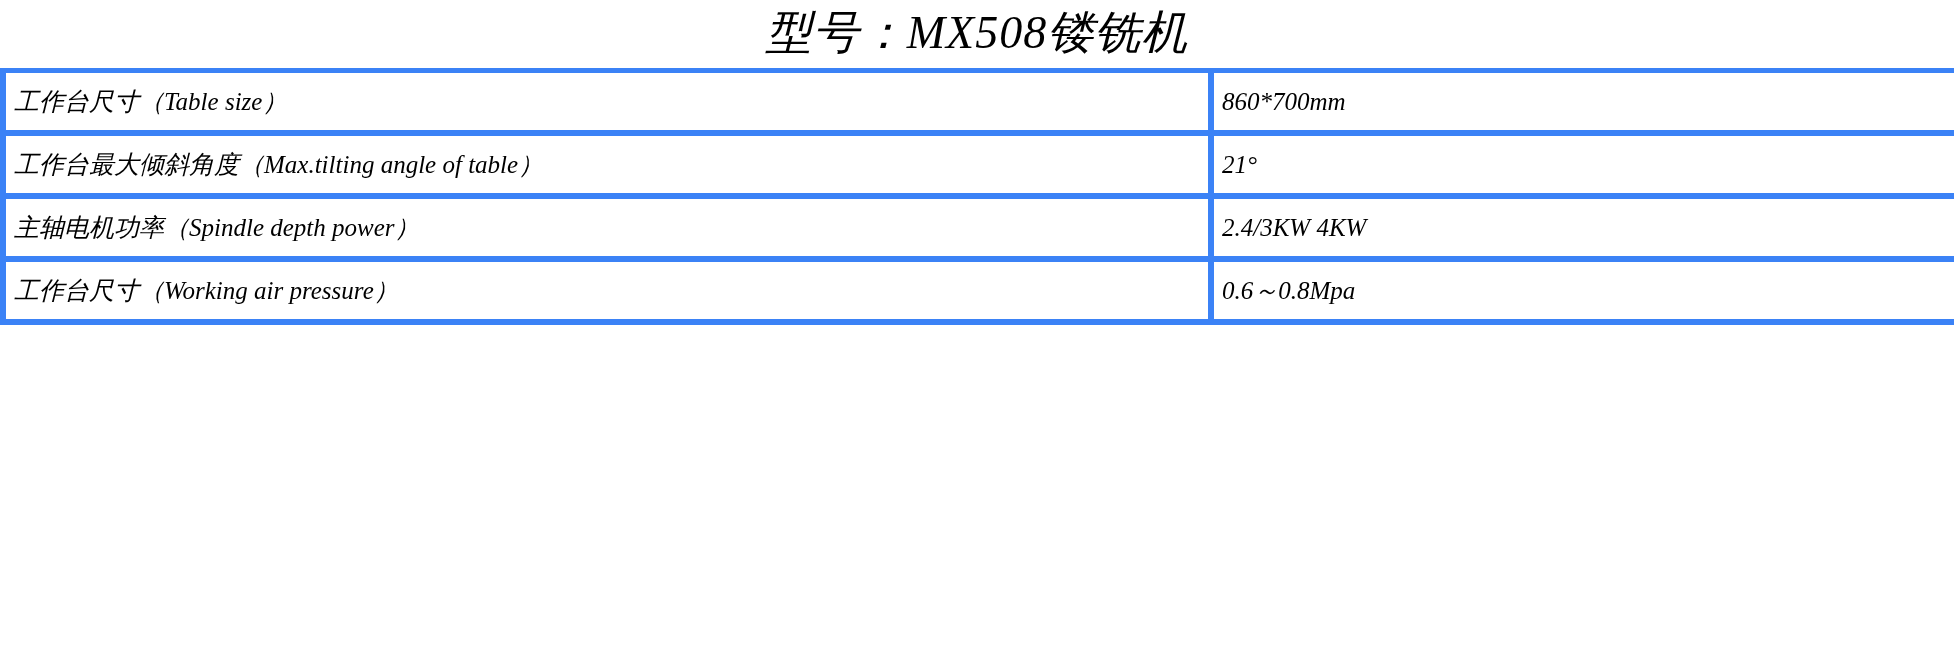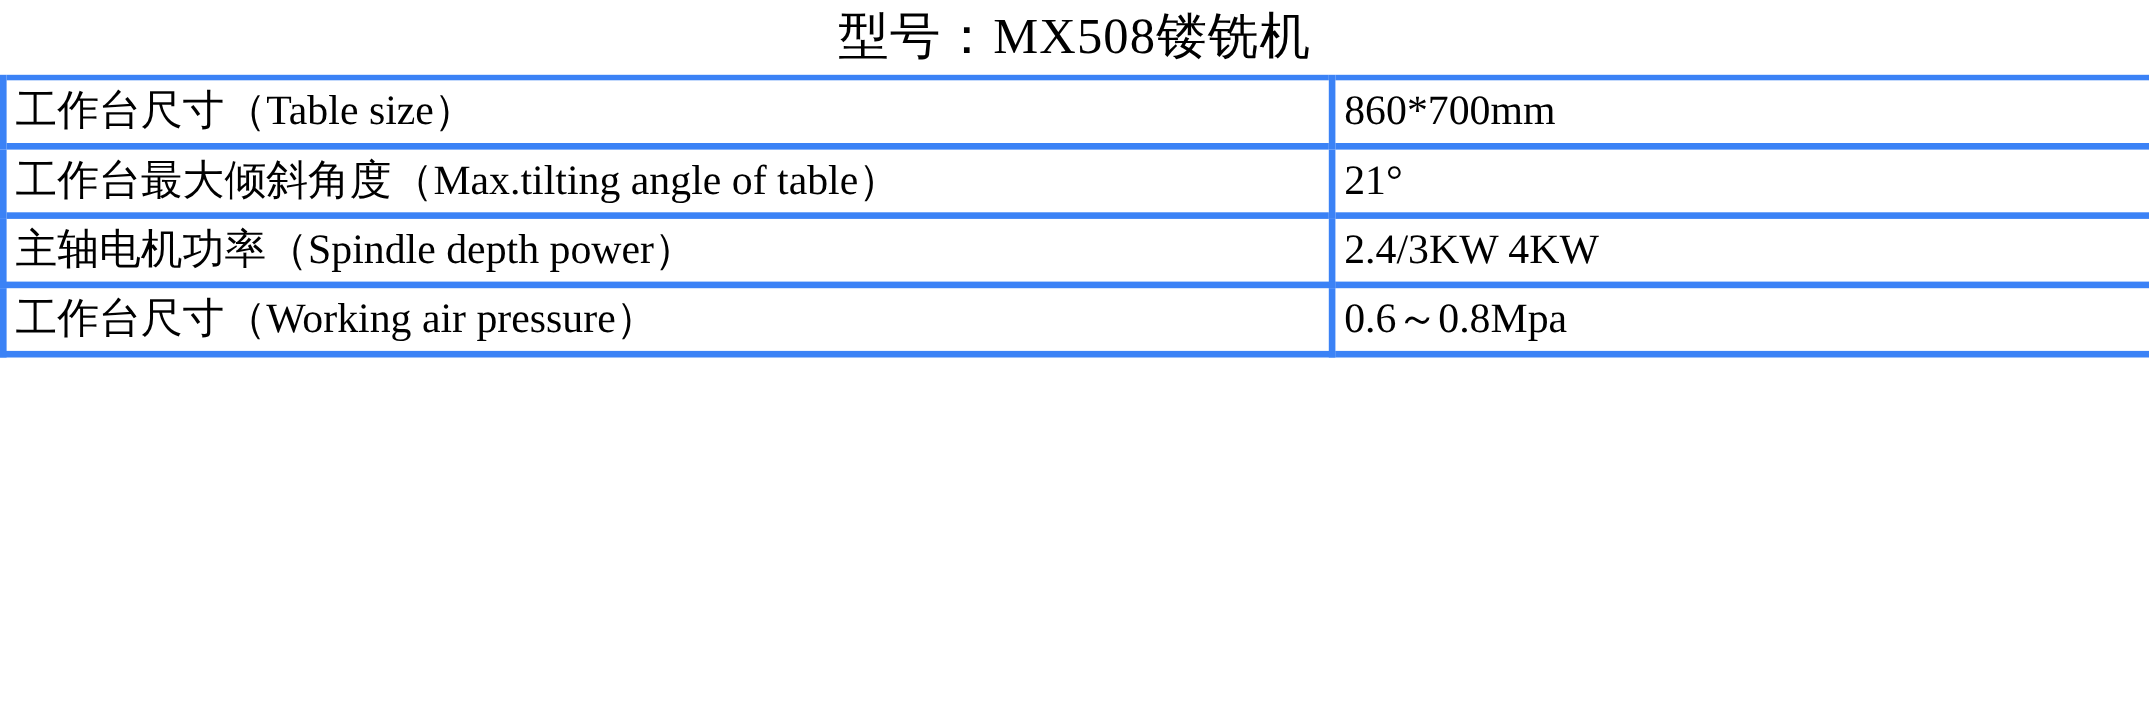--- a/index.html
+++ b/index.html
@@ -12,20 +12,21 @@
     height: 649px;
     font-family: "Liberation Serif", serif;
     color: #000000;
     overflow: hidden;
   }
   .page {
     position: relative;
     width: 1954px;
     height: 649px;
     box-sizing: border-box;
+    font-style: italic;
   }
   .title {
     text-align: center;
     font-family: "Liberation Serif", serif;
     font-size: 46px;
     line-height: 1.0;
     letter-spacing: 1px;
     padding-top: 10px;
     padding-bottom: 12px;
     white-space: nowrap;
@@ -35,21 +36,21 @@
     border-collapse: collapse;
     table-layout: fixed;
   }
   .spec-table col.c-label { width: 1208px; }
   .spec-table col.c-value { width: 746px; }
 
   .spec-table td {
     border: 6px solid #3b82f6;
     padding: 0 6px 0 8px;
     font-family: "Liberation Serif", serif;
-    font-size: 38px;
+    font-size: 25px;
     line-height: 57px;
     height: 57px;
     vertical-align: middle;
     white-space: nowrap;
     overflow: hidden;
   }
   .spec-table tr.thick-bottom td {
     border-bottom-width: 5px;
   }
   .spec-table tr:first-child td {

